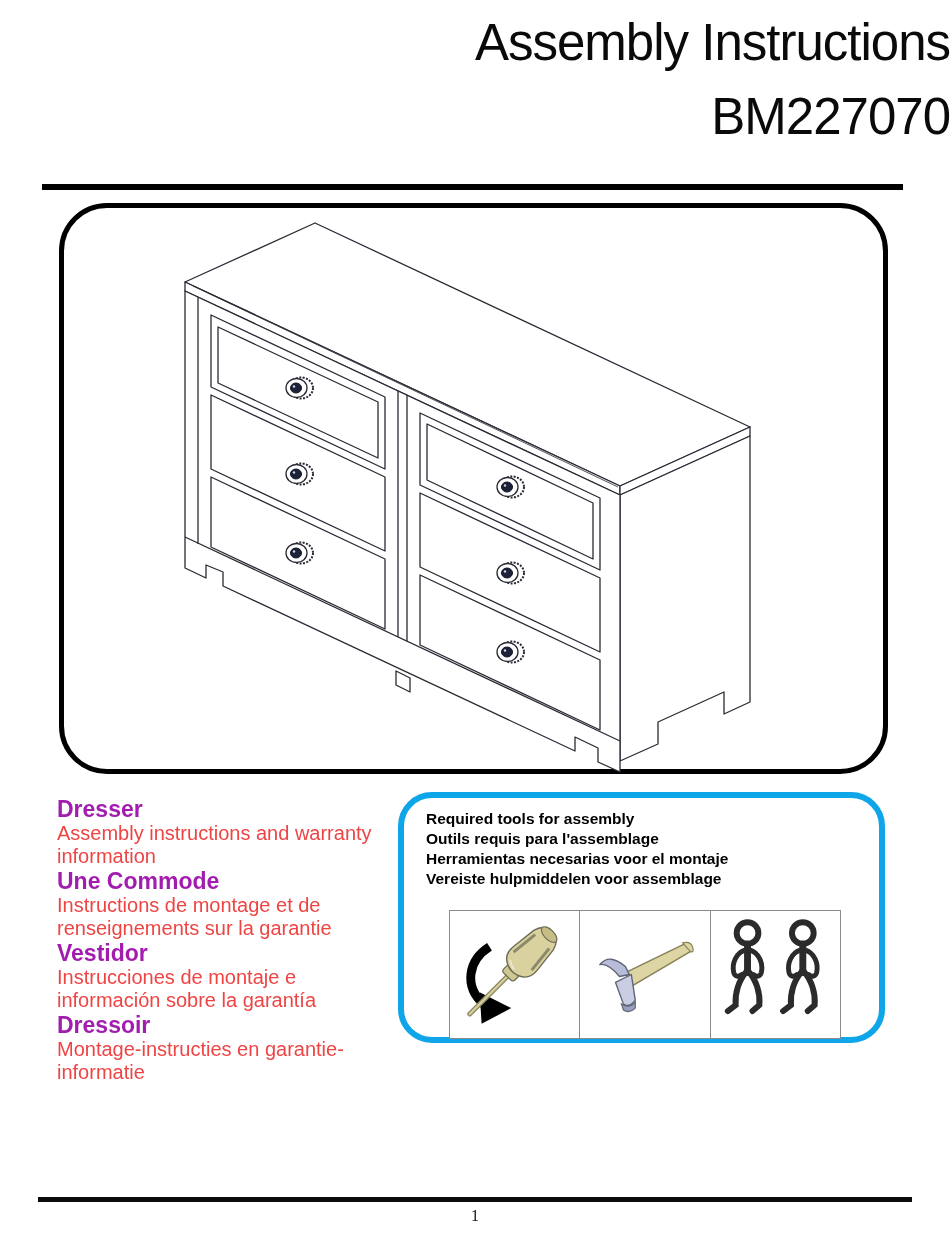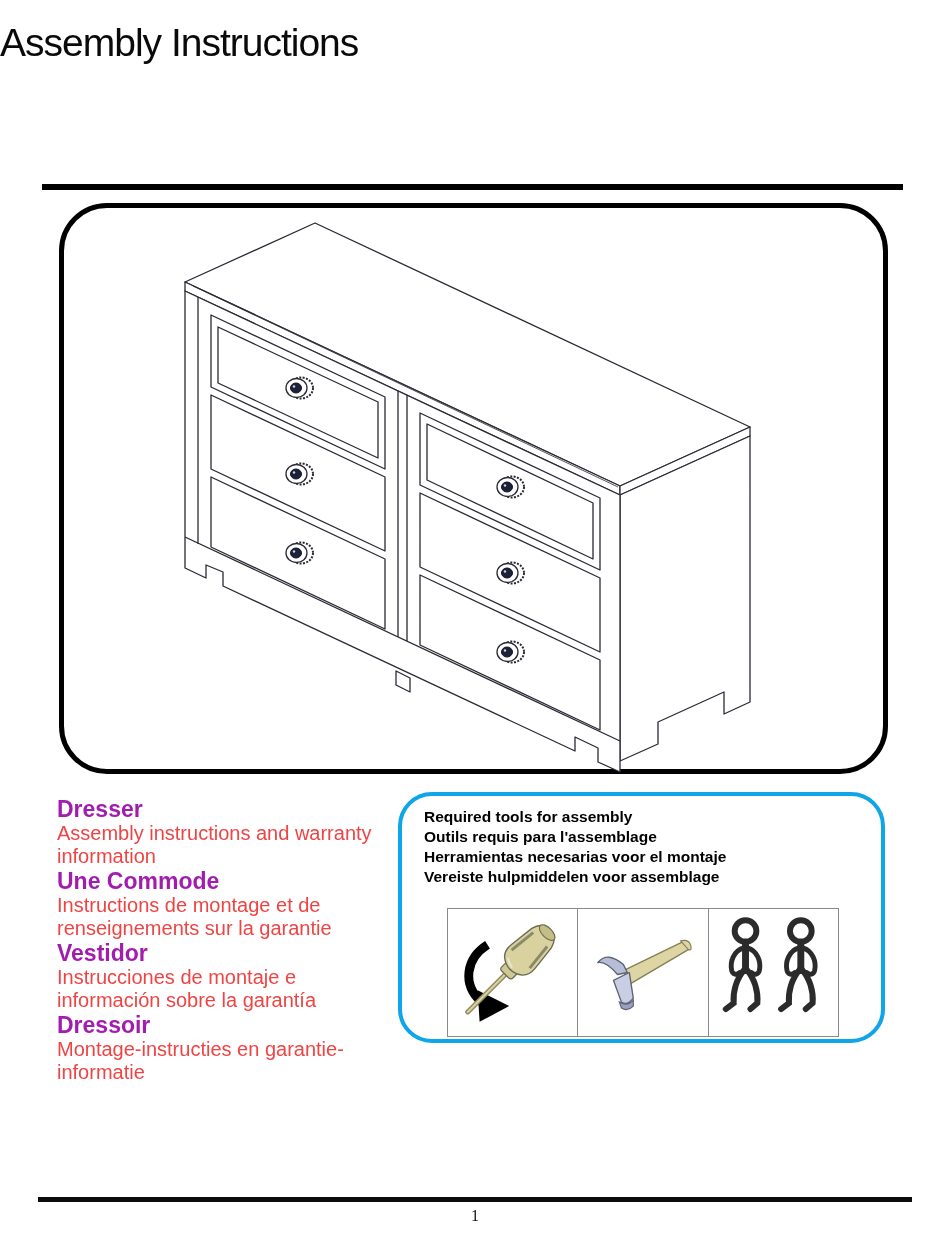--- a/index.html
+++ b/index.html
@@ -1,36 +1,36 @@
 <!DOCTYPE html>
 <html><head>
 <meta charset="utf-8">
 <style>
   html,body{margin:0;padding:0;background:#fff;}
   .page{
     position:relative;width:950px;height:1247px;background:#fff;overflow:hidden;
     font-family:"Liberation Sans",sans-serif;color:#111;
   }
   .doc-title{
-    position:absolute;top:6px;left:0;width:100%;text-align:left;
-    font-size:39px;line-height:74px;font-weight:400;color:#0a0a0a;letter-spacing:-1px;
+    position:absolute;top:6px;left:0;width:100%;text-align:right;
+    font-size:51px;line-height:74px;font-weight:400;color:#0a0a0a;letter-spacing:-1px;
   }
   .top-rule{position:absolute;left:42px;top:184px;width:861px;height:6px;background:#000;}
   .main-box{
     position:absolute;left:59px;top:203px;width:829px;height:571px;
     border:5px solid #000;border-radius:48px;box-sizing:border-box;background:#fff;
   }
   .dresser-svg{position:absolute;left:60px;top:204px;}
   .intro{position:absolute;left:57px;top:796px;width:322px;}
   .intro h2{font-size:23px;font-weight:bold;margin:0;line-height:26px;color:#a21caf;}
   .intro p{font-size:20px;margin:0;line-height:23px;color:#ef4444;}
   .mt1{margin-top:1px}.mt6{margin-top:6px}.mt8{margin-top:8px}.mt12{margin-top:12px}.mt14{margin-top:14px}
   .tools-box{
     position:absolute;left:398px;top:792px;width:487px;height:251px;
-    border:4px solid #0ea5e9;border-radius:34px;box-sizing:border-box;background:#fff;
+    border:6px solid #0ea5e9;border-radius:34px;box-sizing:border-box;background:#fff;
   }
   .tools-lines{position:absolute;left:22px;top:11px;font-weight:bold;font-size:15.5px;line-height:20px;color:#000;}
   .tools-table{
     position:absolute;left:45px;top:112px;width:392px;height:129px;
     display:flex;border:1px solid #8a8a8a;box-sizing:border-box;background:#fff;
   }
   .tool-cell{flex:1;border-left:1px solid #8a8a8a;position:relative;}
   .tool-cell:first-child{border-left:none;}
   .tool-cell svg{display:block;width:100%;height:100%;}
   .bottom-rule{position:absolute;left:38px;top:1197px;width:874px;height:5px;background:#0b0b0b;}
@@ -39,20 +39,21 @@
     font-family:"Liberation Serif",serif;font-size:16px;color:#111;
   }
 </style>
 </head>
 <body>
 
 <div class="page">
 
   <div class="doc-title">
     <div>Assembly Instructions</div>
+    <div>BM227070</div>
   </div>
 
   <div class="top-rule"></div>
 
   <div class="main-box"></div>
 
   <svg class="dresser-svg" width="830" height="569" viewBox="0 0 830 569" xmlns="http://www.w3.org/2000/svg">
     <g fill="#ffffff" stroke="#2a2a35" stroke-width="1.3" stroke-linejoin="round">
 
       <path d="M125,78 L255,19 L690,223 L560,282 Z"></path>

